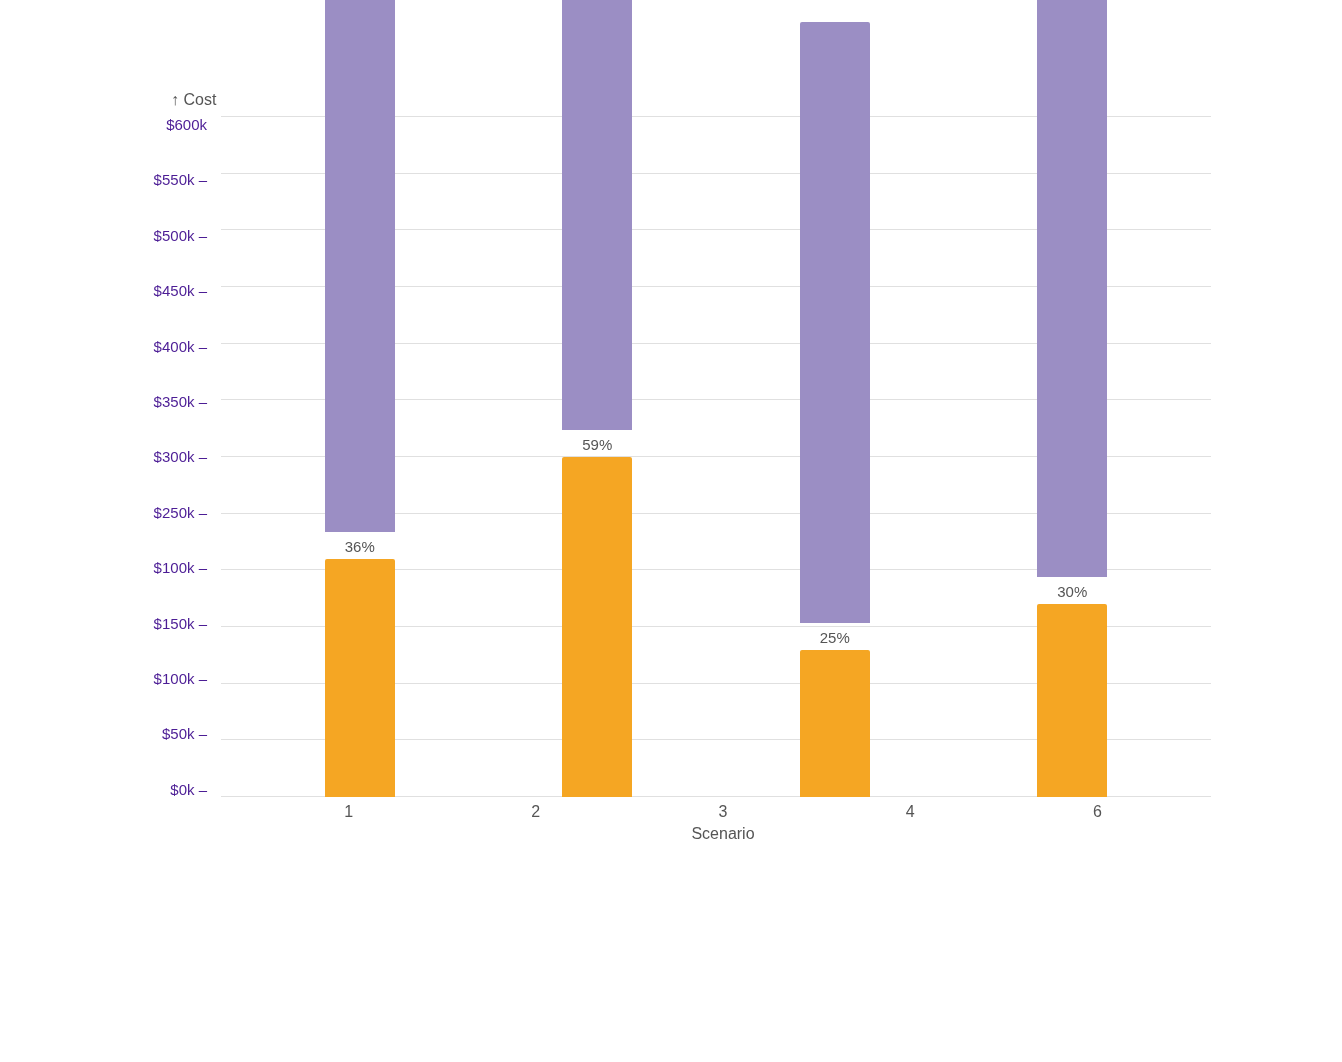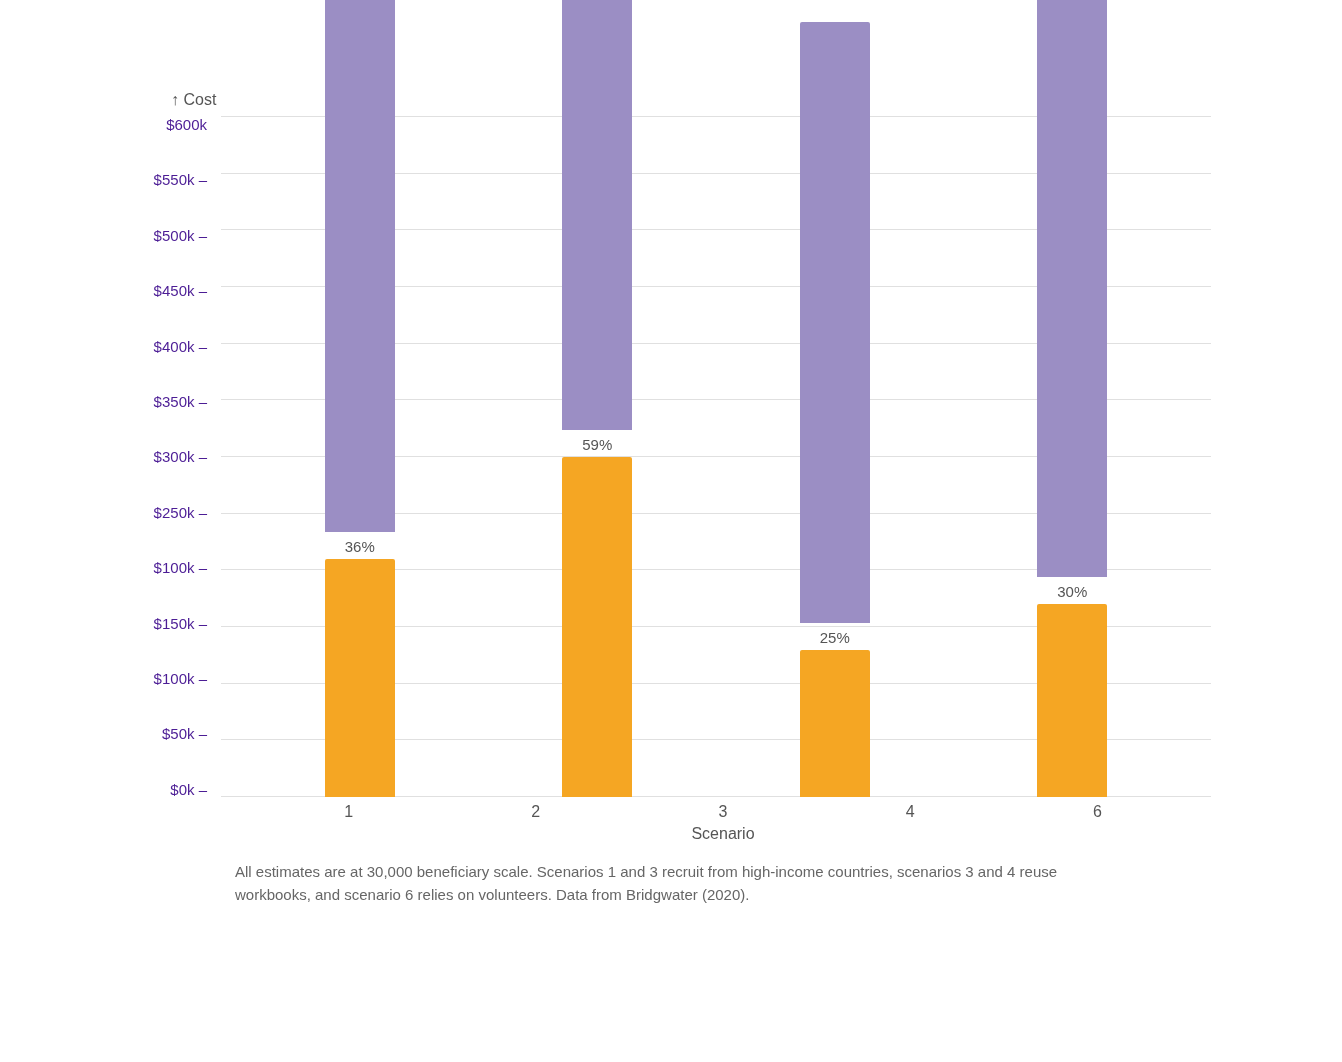--- a/index.html
+++ b/index.html
@@ -264,15 +264,13 @@
     <div class="x-axis" id="x-axis" style="flex:1;">
         <div class="x-tick-label">1</div>
         <div class="x-tick-label">2</div>
         <div class="x-tick-label">3</div>
         <div class="x-tick-label">4</div>
         <div class="x-tick-label">6</div>
       </div>
   </div>
   <div class="x-axis-title" style="margin-left:84px;">Scenario</div>
 
-  <div class="footnote" id="footnote" style="margin-left:84px;">All estimates are at 30,000 beneficiary scale. Scenarios 1 and 3 recruit from high-income countries,
-scenarios 3 and 4 reuse workbooks, and scenario 6 relies on volunteers. Data from Bridgwater (2020).</div>
 </div>
 
 </body></html>

